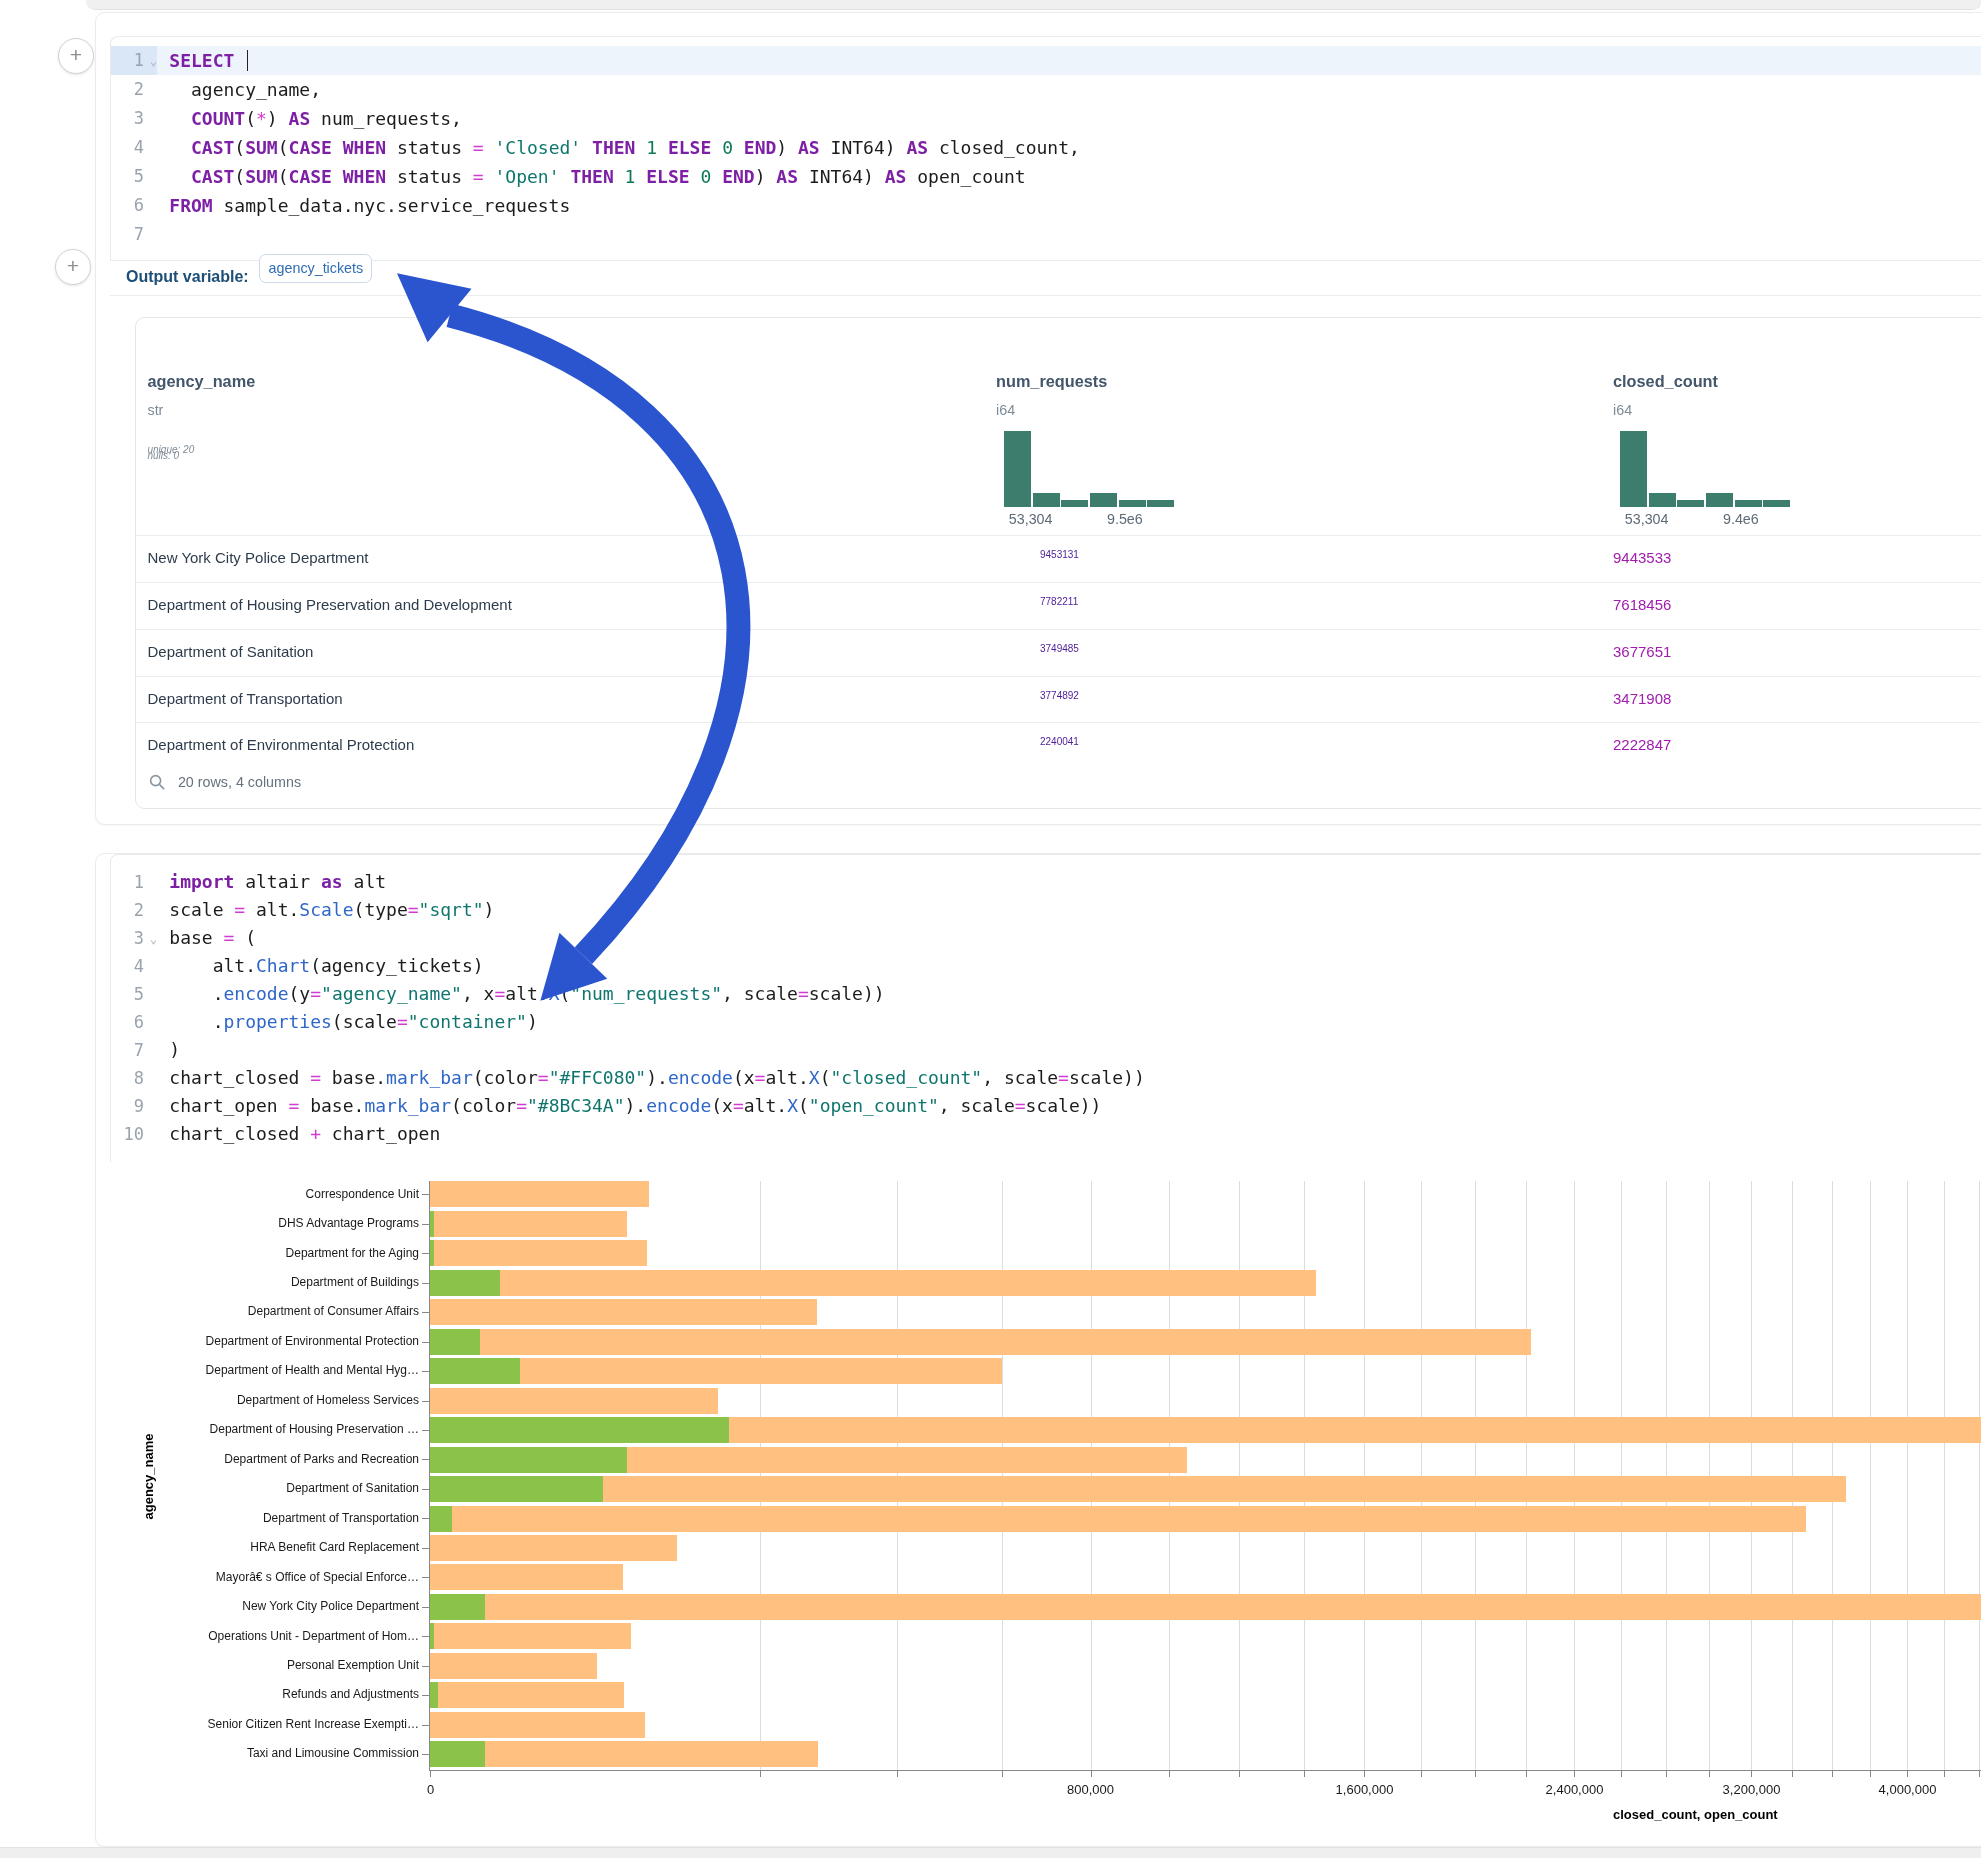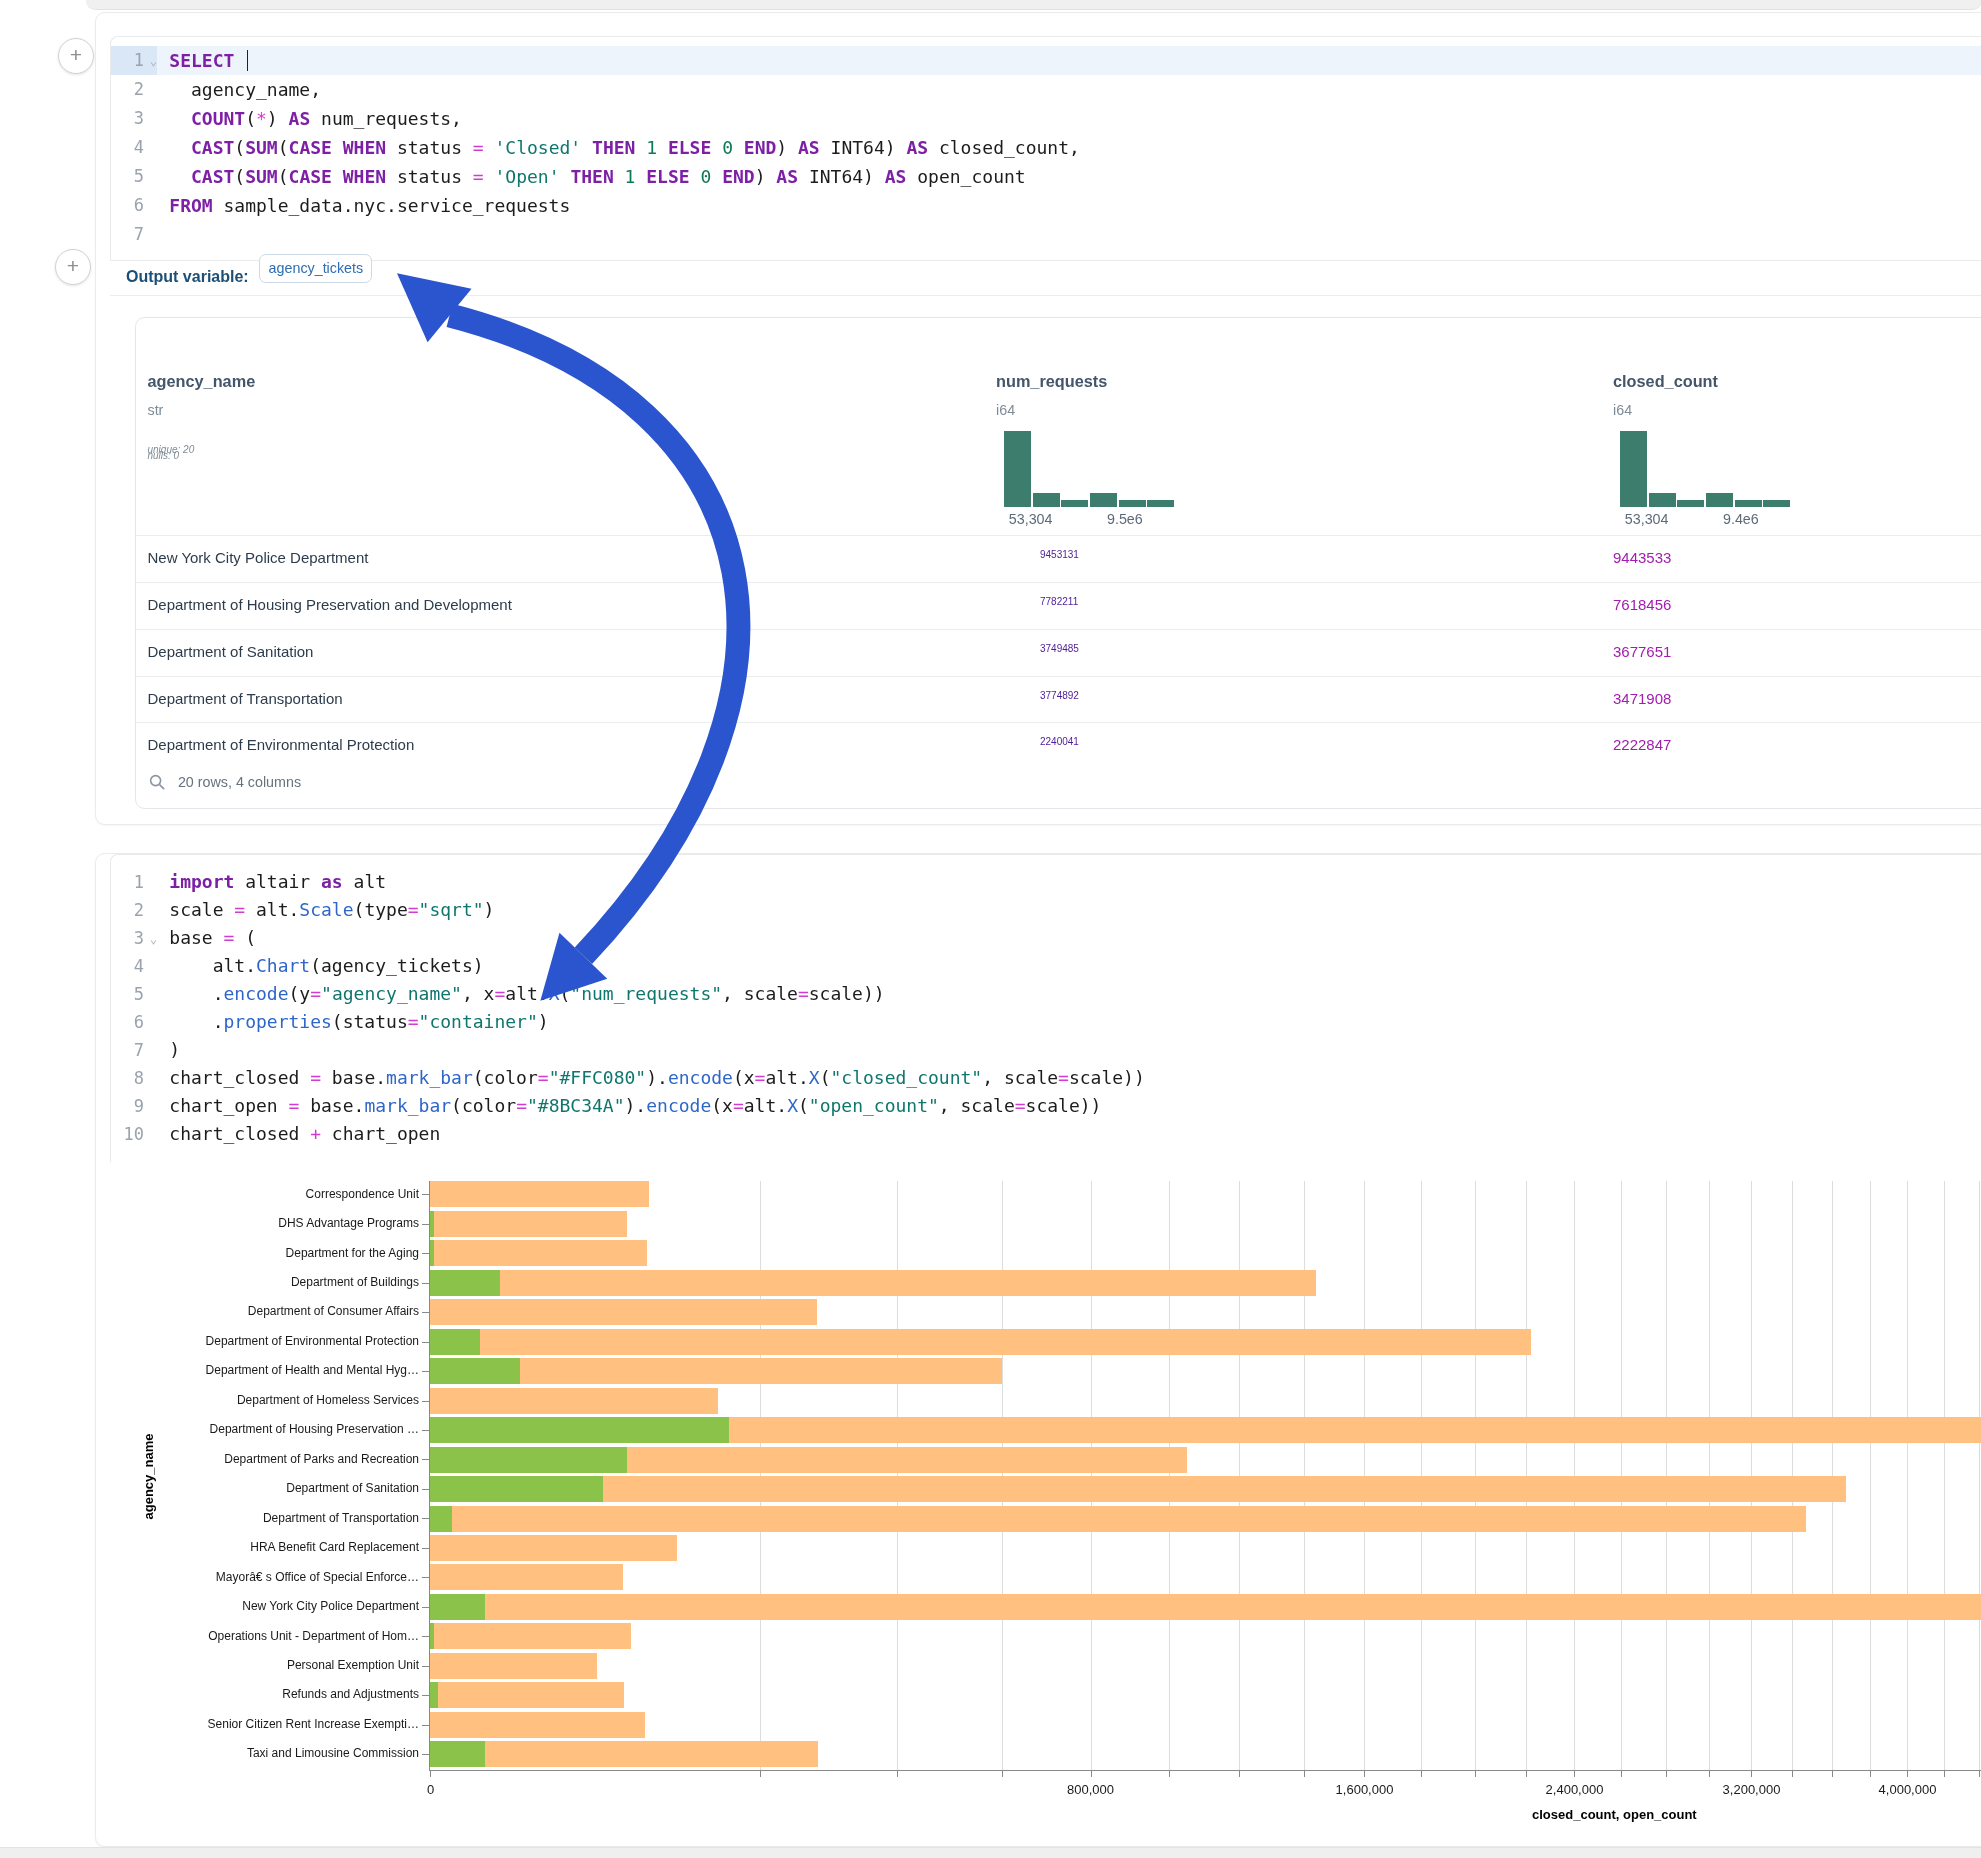--- a/index.html
+++ b/index.html
@@ -192,21 +192,21 @@
 </div>
 
 <div class="abs cell-card" id="cell-2">
   <div class="editor" id="py-editor">
     <div id="py-lines">
         <div class="code-line"><span class="gutter"><span class="num">1</span><span class="chev"></span></span><span class="code-text"><span class="tok-k">import</span><span> altair </span><span class="tok-k">as</span><span> alt</span></span></div>
         <div class="code-line"><span class="gutter"><span class="num">2</span><span class="chev"></span></span><span class="code-text"><span>scale </span><span class="tok-o">=</span><span> alt.</span><span class="tok-f">Scale</span><span>(type</span><span class="tok-o">=</span><span class="tok-s">"sqrt"</span><span>)</span></span></div>
         <div class="code-line"><span class="gutter"><span class="num">3</span><span class="chev">⌄</span></span><span class="code-text"><span>base </span><span class="tok-o">=</span><span> (</span></span></div>
         <div class="code-line"><span class="gutter"><span class="num">4</span><span class="chev"></span></span><span class="code-text"><span>    alt.</span><span class="tok-f">Chart</span><span>(agency_tickets)</span></span></div>
         <div class="code-line"><span class="gutter"><span class="num">5</span><span class="chev"></span></span><span class="code-text"><span>    .</span><span class="tok-f">encode</span><span>(y</span><span class="tok-o">=</span><span class="tok-s">"agency_name"</span><span>, x</span><span class="tok-o">=</span><span>alt.</span><span class="tok-f">X</span><span>(</span><span class="tok-s">"num_requests"</span><span>, scale</span><span class="tok-o">=</span><span>scale))</span></span></div>
-        <div class="code-line"><span class="gutter"><span class="num">6</span><span class="chev"></span></span><span class="code-text"><span>    .</span><span class="tok-f">properties</span><span>(status</span><span class="tok-o">=</span><span class="tok-s">"container"</span><span>)</span></span></div>
+        <div class="code-line"><span class="gutter"><span class="num">6</span><span class="chev"></span></span><span class="code-text"><span>    .</span><span class="tok-f">properties</span><span>(scale</span><span class="tok-o">=</span><span class="tok-s">"container"</span><span>)</span></span></div>
         <div class="code-line"><span class="gutter"><span class="num">7</span><span class="chev"></span></span><span class="code-text"><span>)</span></span></div>
         <div class="code-line"><span class="gutter"><span class="num">8</span><span class="chev"></span></span><span class="code-text"><span>chart_closed </span><span class="tok-o">=</span><span> base.</span><span class="tok-f">mark_bar</span><span>(color</span><span class="tok-o">=</span><span class="tok-s">"#FFC080"</span><span>).</span><span class="tok-f">encode</span><span>(x</span><span class="tok-o">=</span><span>alt.</span><span class="tok-f">X</span><span>(</span><span class="tok-s">"closed_count"</span><span>, scale</span><span class="tok-o">=</span><span>scale))</span></span></div>
         <div class="code-line"><span class="gutter"><span class="num">9</span><span class="chev"></span></span><span class="code-text"><span>chart_open </span><span class="tok-o">=</span><span> base.</span><span class="tok-f">mark_bar</span><span>(color</span><span class="tok-o">=</span><span class="tok-s">"#8BC34A"</span><span>).</span><span class="tok-f">encode</span><span>(x</span><span class="tok-o">=</span><span>alt.</span><span class="tok-f">X</span><span>(</span><span class="tok-s">"open_count"</span><span>, scale</span><span class="tok-o">=</span><span>scale))</span></span></div>
         <div class="code-line"><span class="gutter"><span class="num">10</span><span class="chev"></span></span><span class="code-text"><span>chart_closed </span><span class="tok-o">+</span><span> chart_open</span></span></div>
       </div>
   </div>
 </div>
 
 <div class="abs" id="chart">
     <div class="gridline" style="left: 760px; top: 1181px; height: 590px;"></div>
@@ -328,21 +328,21 @@
     <div class="bar" style="left: 430px; top: 1741px; width: 388px; background: rgb(255, 192, 128);"></div>
     <div class="bar" style="left: 430px; top: 1741px; width: 55px; background: rgb(139, 195, 74);"></div>
     <div class="ylab" style="left: 132px; top: 1746px; width: 287px;">Taxi and Limousine Commission</div>
     <div class="tick" style="left: 422px; top: 1754px; width: 7.6px; height: 1px;"></div>
     <div class="xlab" style="left: 373px; top: 1782px; width: 115px;">0</div>
     <div class="xlab" style="left: 1033px; top: 1782px; width: 115px;">800,000</div>
     <div class="xlab" style="left: 1307px; top: 1782px; width: 115px;">1,600,000</div>
     <div class="xlab" style="left: 1517px; top: 1782px; width: 115px;">2,400,000</div>
     <div class="xlab" style="left: 1694px; top: 1782px; width: 115px;">3,200,000</div>
     <div class="xlab" style="left: 1850px; top: 1782px; width: 115px;">4,000,000</div>
-    <div class="axis-title-x" style="left: 1532px; top: 1807px;">closed_count, open_count</div>
+    <div class="axis-title-x" style="left: 1613px; top: 1807px;">closed_count, open_count</div>
     <div class="axis-title-y" style="left: 100px; top: 1469px; width: 96px; text-align: center;">agency_name</div>
   </div>
 
 <svg id="arrow-svg" viewBox="0 0 2073 1944" width="1982" height="1858">
   <path id="arrow-path" d="M 470 330 C 820 420, 865 730, 610 1000" fill="none" stroke-width="25" stroke="#2b55ce"></path>
   <polygon id="arrow-head-1" points="415,286 447,358 493,302" fill="#2b55ce"></polygon>
   <polygon id="arrow-head-2" points="565,1047 585,976 635,1024" fill="#2b55ce"></polygon>
 </svg>
 
 <div class="abs bottom-strip"></div>

